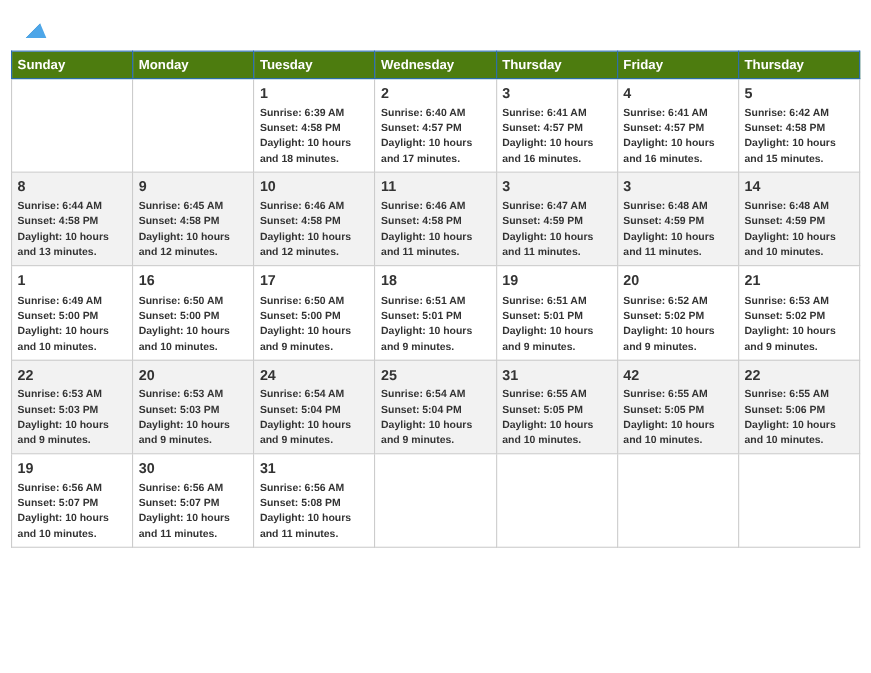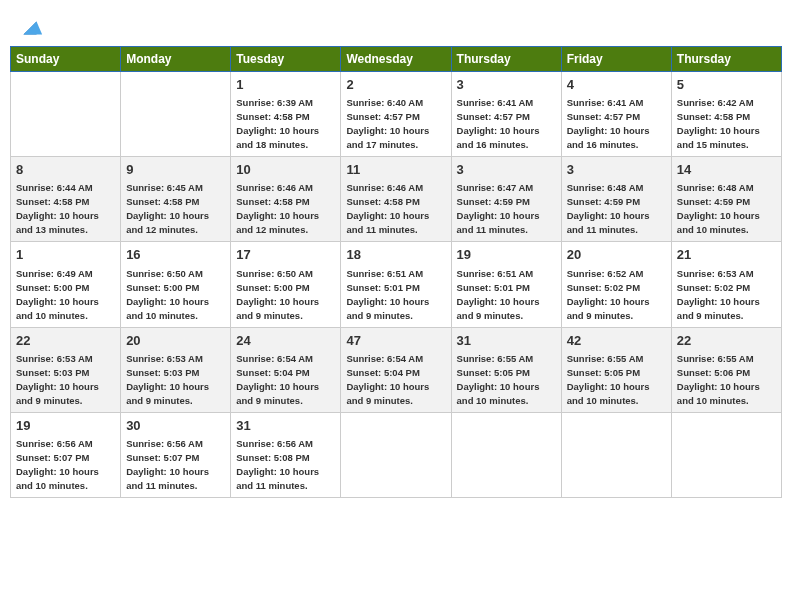--- a/index.html
+++ b/index.html
@@ -168,21 +168,21 @@
         <td><span class="day-num">21</span>
 <span class="day-info">Sunrise: 6:53 AM<br>Sunset: 5:02 PM<br>Daylight: 10 hours and 9 minutes.</span></td>
       </tr>
       <tr>
         <td><span class="day-num">22</span>
 <span class="day-info">Sunrise: 6:53 AM<br>Sunset: 5:03 PM<br>Daylight: 10 hours and 9 minutes.</span></td>
         <td><span class="day-num">20</span>
 <span class="day-info">Sunrise: 6:53 AM<br>Sunset: 5:03 PM<br>Daylight: 10 hours and 9 minutes.</span></td>
         <td><span class="day-num">24</span>
 <span class="day-info">Sunrise: 6:54 AM<br>Sunset: 5:04 PM<br>Daylight: 10 hours and 9 minutes.</span></td>
-        <td><span class="day-num">47</span>
+        <td><span class="day-num">25</span>
 <span class="day-info">Sunrise: 6:54 AM<br>Sunset: 5:04 PM<br>Daylight: 10 hours and 9 minutes.</span></td>
         <td><span class="day-num">31</span>
 <span class="day-info">Sunrise: 6:55 AM<br>Sunset: 5:05 PM<br>Daylight: 10 hours and 10 minutes.</span></td>
         <td><span class="day-num">42</span>
 <span class="day-info">Sunrise: 6:55 AM<br>Sunset: 5:05 PM<br>Daylight: 10 hours and 10 minutes.</span></td>
         <td><span class="day-num">22</span>
 <span class="day-info">Sunrise: 6:55 AM<br>Sunset: 5:06 PM<br>Daylight: 10 hours and 10 minutes.</span></td>
       </tr>
       <tr>
         <td><span class="day-num">19</span>

